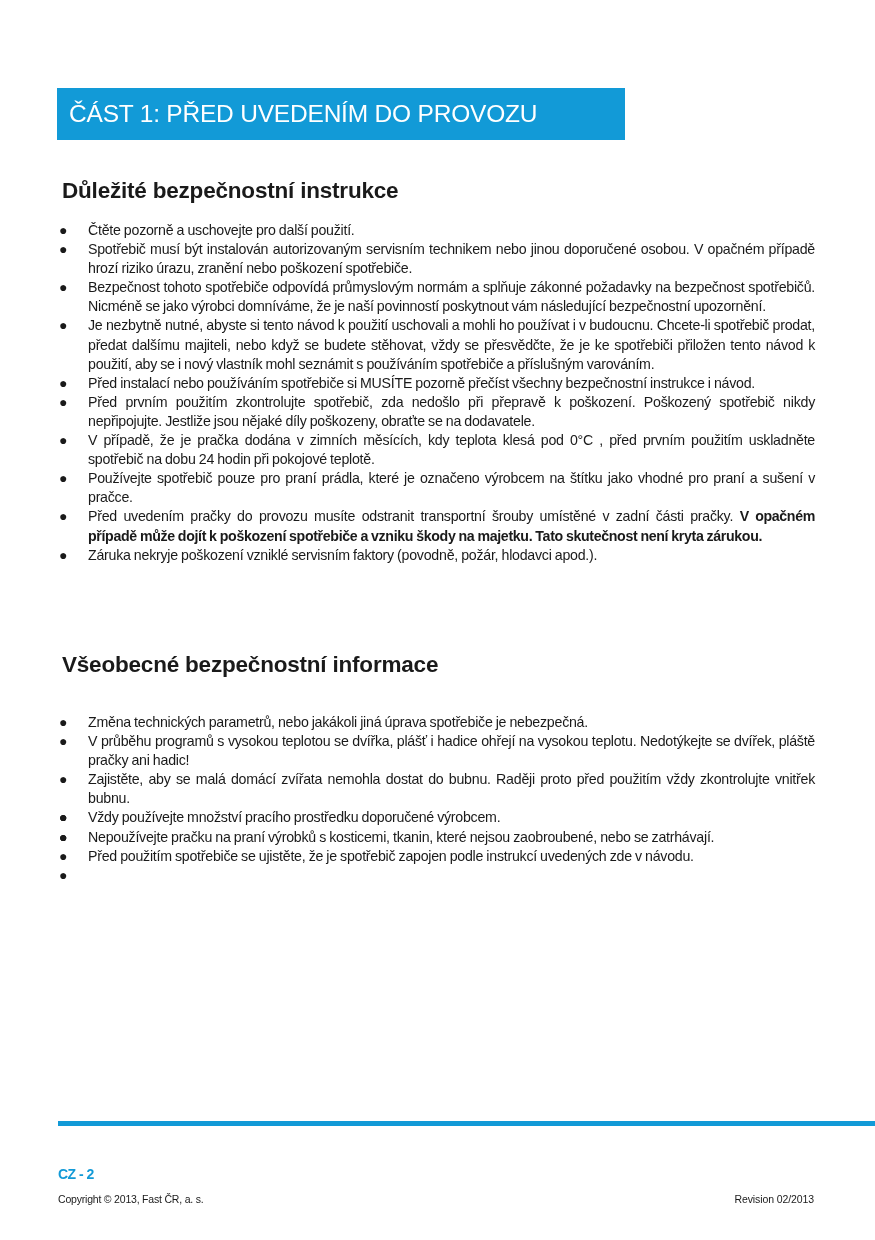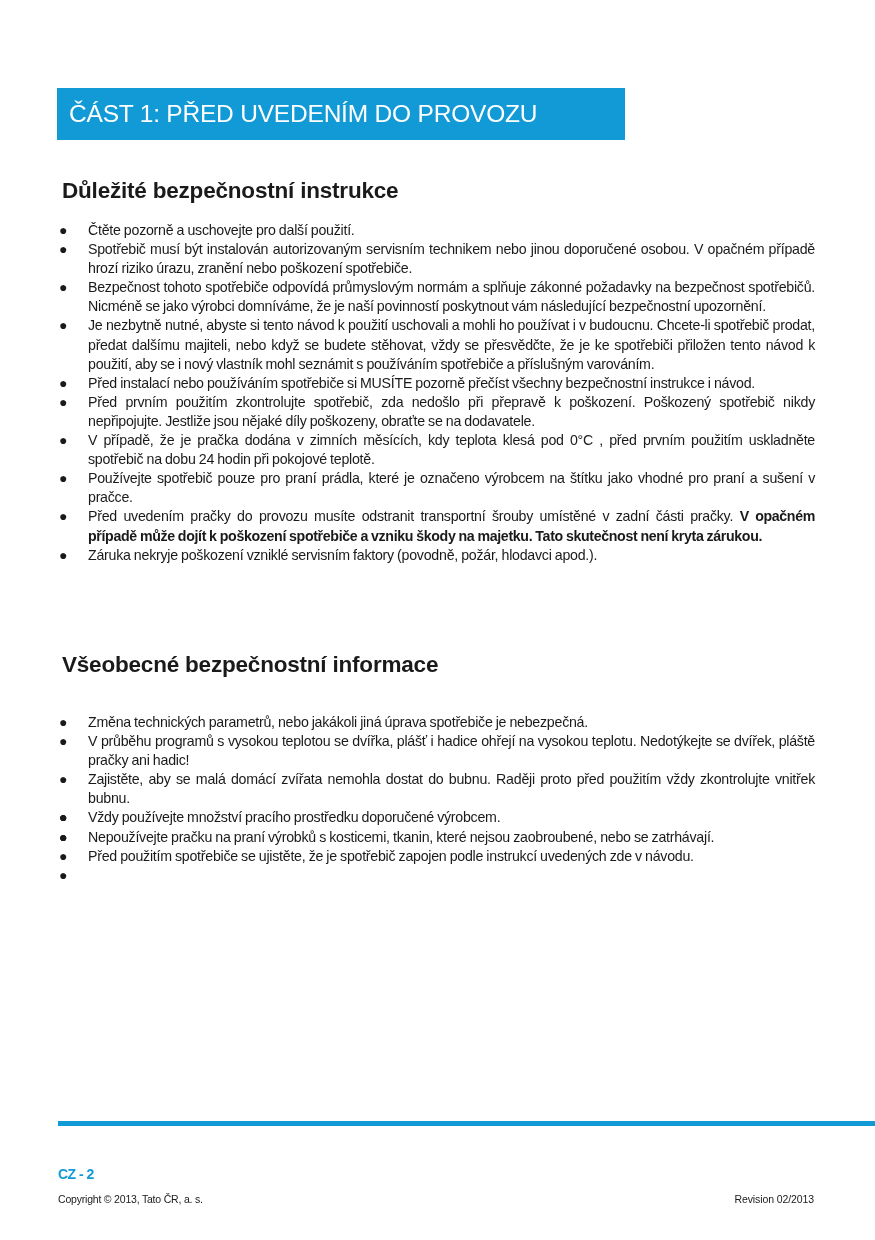--- a/index.html
+++ b/index.html
@@ -147,14 +147,14 @@
   <li><span class="dot">●</span><span>Vždy používejte množství pracího prostředku doporučené výrobcem.</span></li>
   <li><span class="dot">●</span></li>
   <li><span class="dot">●</span></li>
   <li><span class="dot">●</span><span>Nepoužívejte pračku na praní výrobků s kosticemi, tkanin, které nejsou zaobroubené, nebo se zatrhávají.</span></li>
   <li><span class="dot">●</span><span>Před použitím spotřebiče se ujistěte, že je spotřebič zapojen podle instrukcí uvedených zde v návodu.</span></li>
   <li><span class="dot">●</span></li>
 </ul>
 
 <div class="footer-rule"></div>
 <div class="page-num">CZ - 2</div>
-<div class="copyright">Copyright © 2013, Tato ČR, a. s.</div>
+<div class="copyright">Copyright © 2013, Fast ČR, a. s.</div>
 <div class="revision"><span class="rev-label">Revision</span> <span>02/2013</span></div>
 
 </body></html>

